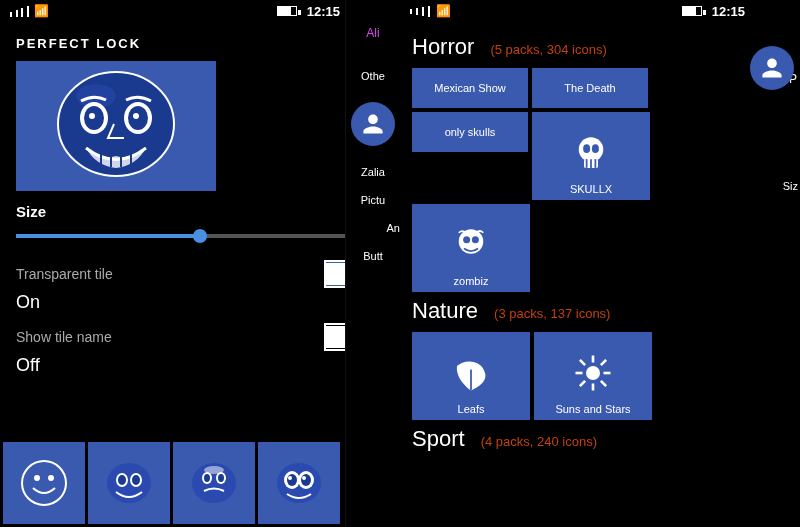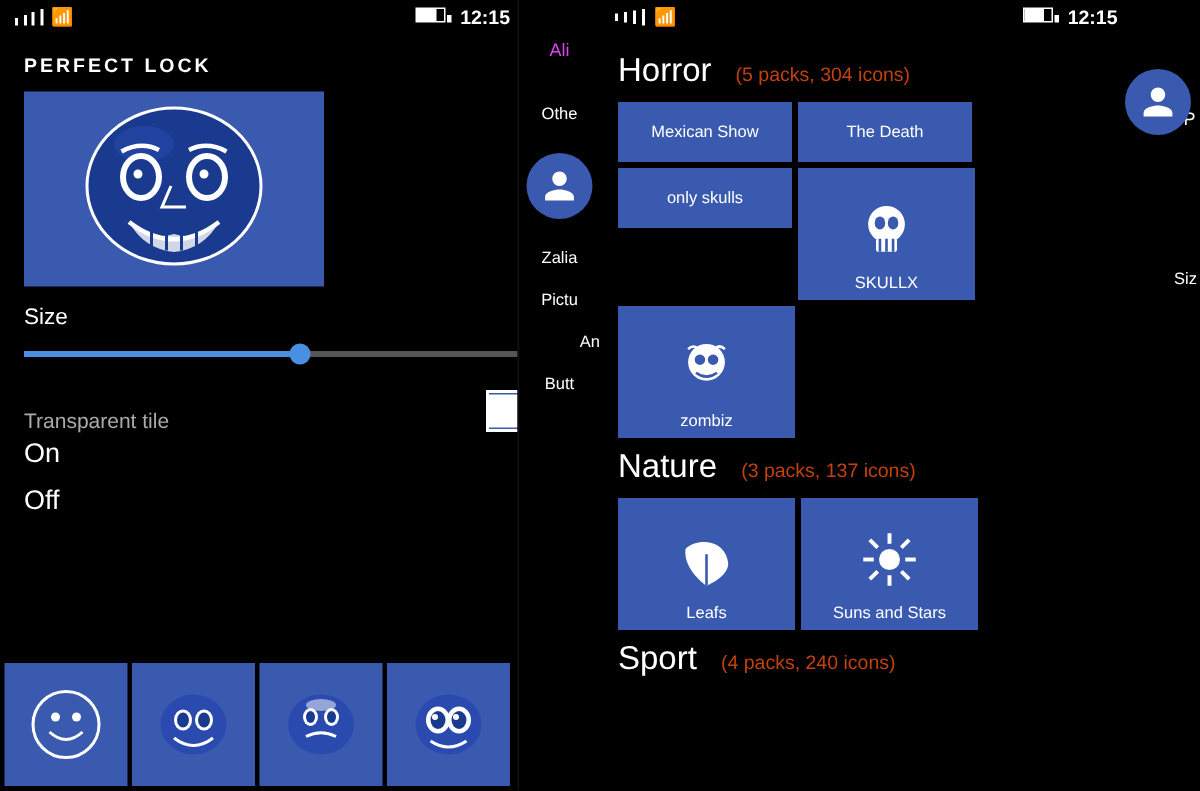--- a/index.html
+++ b/index.html
@@ -94,21 +94,21 @@
       border-radius: 50%;
       position: absolute;
       top: 50%;
       left: 54%;
       transform: translate(-50%, -50%);
     }
 
     .toggle-row {
       display: flex;
       justify-content: space-between;
-      align-items: flex-end;
+      align-items: center;
       margin-bottom: 4px;
     }
 
     .toggle-label {
       font-size: 14px;
       color: #aaa;
     }
 
     .toggle-value {
       font-size: 18px;
@@ -289,20 +289,21 @@
       width: 3px;
       height: 5px;
       background: #fff;
       display: inline-block;
       margin-left: 1px;
       vertical-align: middle;
     }
 
     .size-section {
       margin-bottom: 8px;
+      font-weight: bold;
     }
 
     
     .partial-right {
       position: absolute;
       right: 0;
       top: 0;
       width: 50px;
       height: 527px;
       overflow: hidden;
@@ -376,20 +377,26 @@
       <div class="toggle-row">
         <span class="toggle-label">Transparent tile</span>
         <div class="toggle-switch on">
           <div class="toggle-inner-on"></div>
         </div>
       </div>
       <div class="toggle-value">On</div>
     </div>
 
     <div class="toggle-section">
+      <div class="toggle-row">
+        <span class="toggle-label">Show tile name</span>
+        <div class="toggle-switch off">
+          <div class="toggle-inner-off"></div>
+        </div>
+      </div>
       <div class="toggle-value">Off</div>
     </div>
   </div>
 
   <div class="bottom-tiles-left" style="position:absolute;bottom:0;left:0;display:flex;gap:3px;padding:3px;">
     <div class="tile-small">
       <svg viewBox="0 0 50 50" width="50" height="50" fill="#fff">
         <circle cx="25" cy="25" r="22" stroke="#fff" stroke-width="2" fill="none"></circle>
         <circle cx="18" cy="20" r="3" fill="#fff"></circle>
         <circle cx="32" cy="20" r="3" fill="#fff"></circle>

